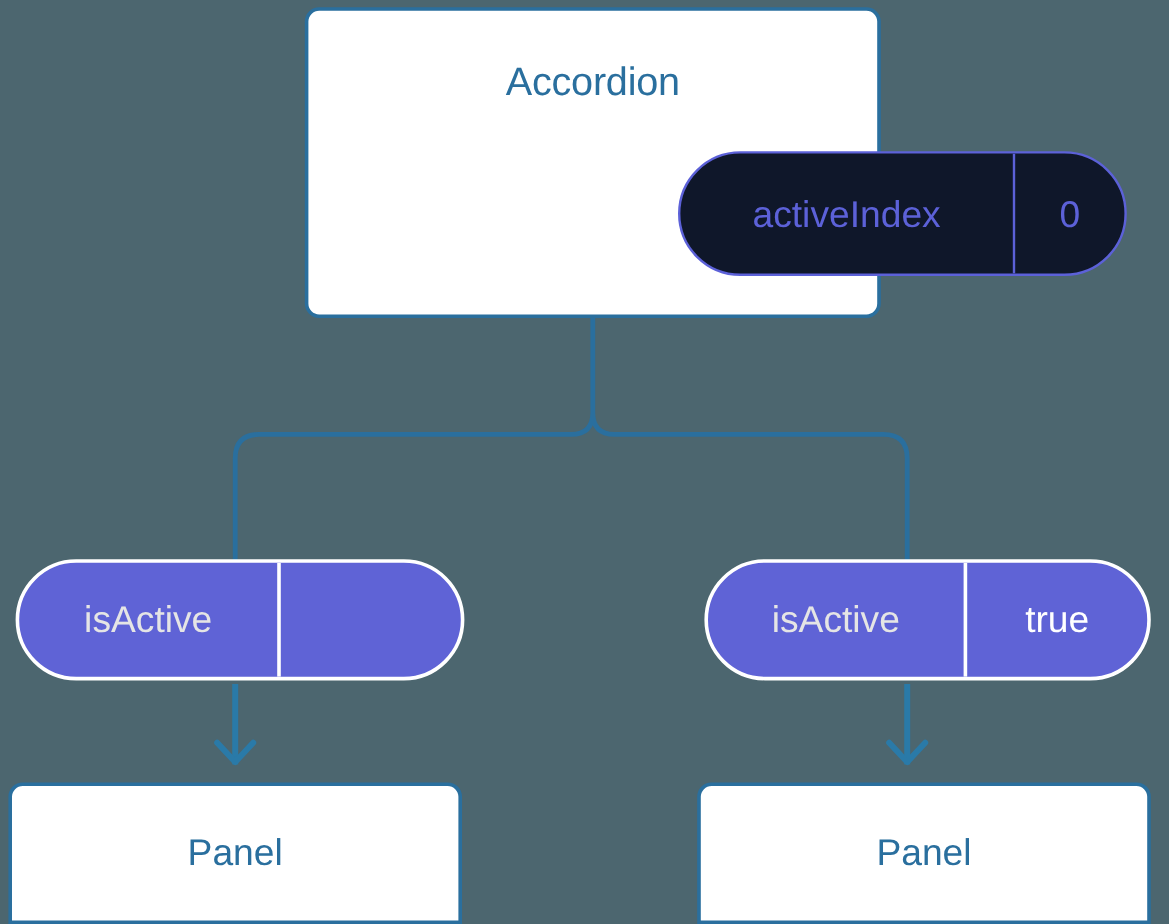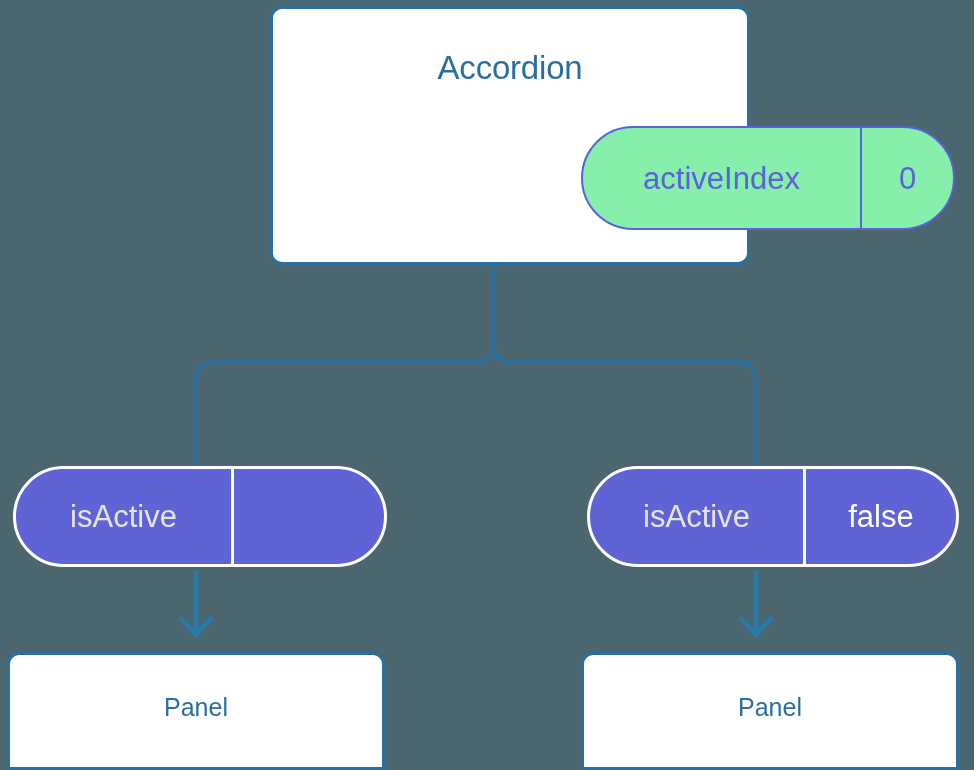--- a/index.html
+++ b/index.html
@@ -38,21 +38,20 @@
     border: 3px solid #2a6f9e;
     border-radius: 12px;
     box-sizing: border-box;
     z-index: 2;
   }
   #accordion-card {
     left: 254px;
     top: 6px;
     width: 480px;
     height: 259px;
-    margin-left: 16px;
   }
   .card-title {
     text-align: center;
     color: #2a6f9e;
     font-size: 33px;
     letter-spacing: -0.2px;
     margin-top: 42px;
     line-height: 1;
   }
 
@@ -72,21 +71,21 @@
     line-height: 1;
   }
 
   .pill-outline {
     position: absolute;
     left: 308px;
     top: 117px;
     width: 374px;
     height: 104px;
     border: 2px solid #5c61d8;
-    background: #86efac;
+    background: #0f172a;
   }
   .pill-outline .pill-key {
     width: 279px;
     color: #5c61d8;
     font-size: 31px;
     border-right: 2px solid #5c61d8;
   }
   .pill-outline .pill-val {
     flex: 1;
     color: #5c61d8;
@@ -117,21 +116,21 @@
 
   #pill-right { left: 587px; top: 466px; width: 372px; }
   #pill-right .pill-key { width: 216px; }
 
   
   #panel-left  { left: 7px;   top: 652px; width: 378px; height: 118px; border-bottom-left-radius: 0; border-bottom-right-radius: 0; }
   #panel-right { left: 581px; top: 652px; width: 378px; height: 118px; border-bottom-left-radius: 0; border-bottom-right-radius: 0; }
   .panel-title {
     text-align: center;
     color: #2a6f9e;
-    font-size: 25px;
+    font-size: 31px;
     margin-top: 40px;
     line-height: 1;
   }
 </style>
 </head>
 <body>
 
 <div id="stage">
 
   <svg id="connectors" viewBox="0 0 974 770" width="974" height="770">
@@ -167,21 +166,21 @@
       <div class="pill-val">0</div>
     </div>
   </div>
 
   <div class="pill pill-filled" id="pill-left">
     <div class="pill-key">isActive</div>
   </div>
 
   <div class="pill pill-filled" id="pill-right">
     <div class="pill-key">isActive</div>
-    <div class="pill-val">false</div>
+    <div class="pill-val">true</div>
   </div>
 
   <div class="card" id="panel-left">
     <div class="panel-title">Panel</div>
   </div>
 
   <div class="card" id="panel-right">
     <div class="panel-title">Panel</div>
   </div>
 

